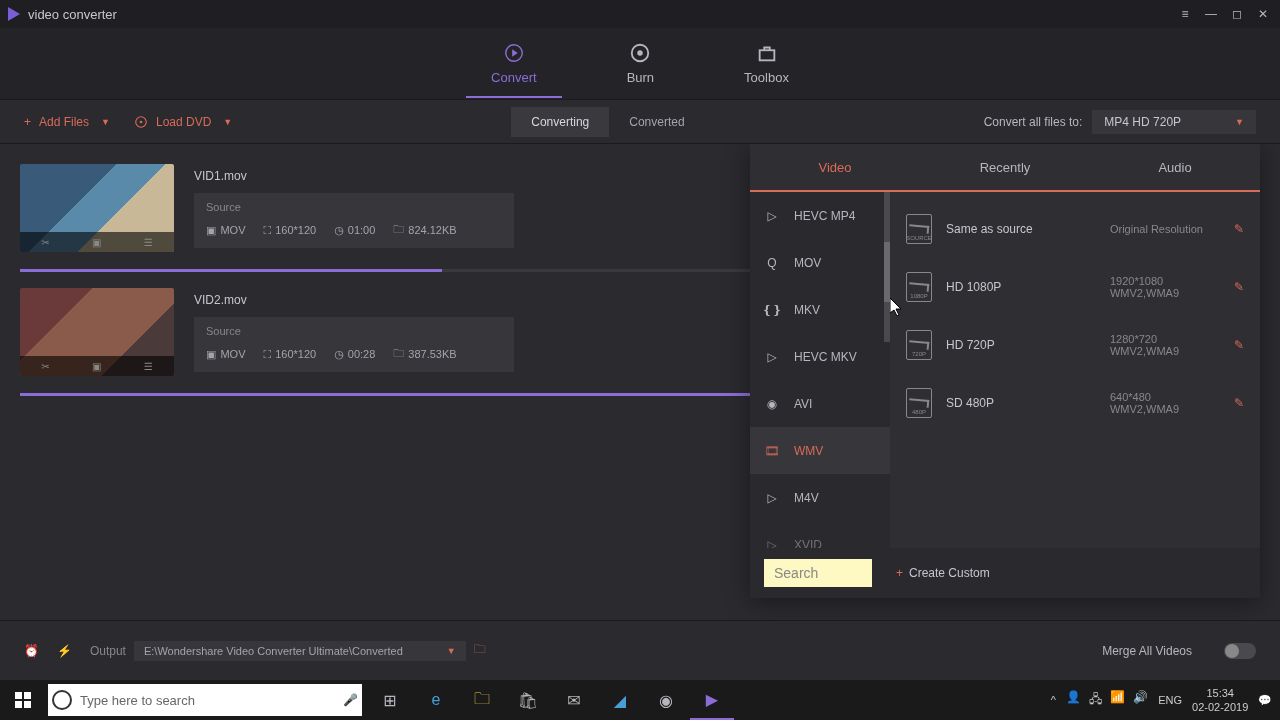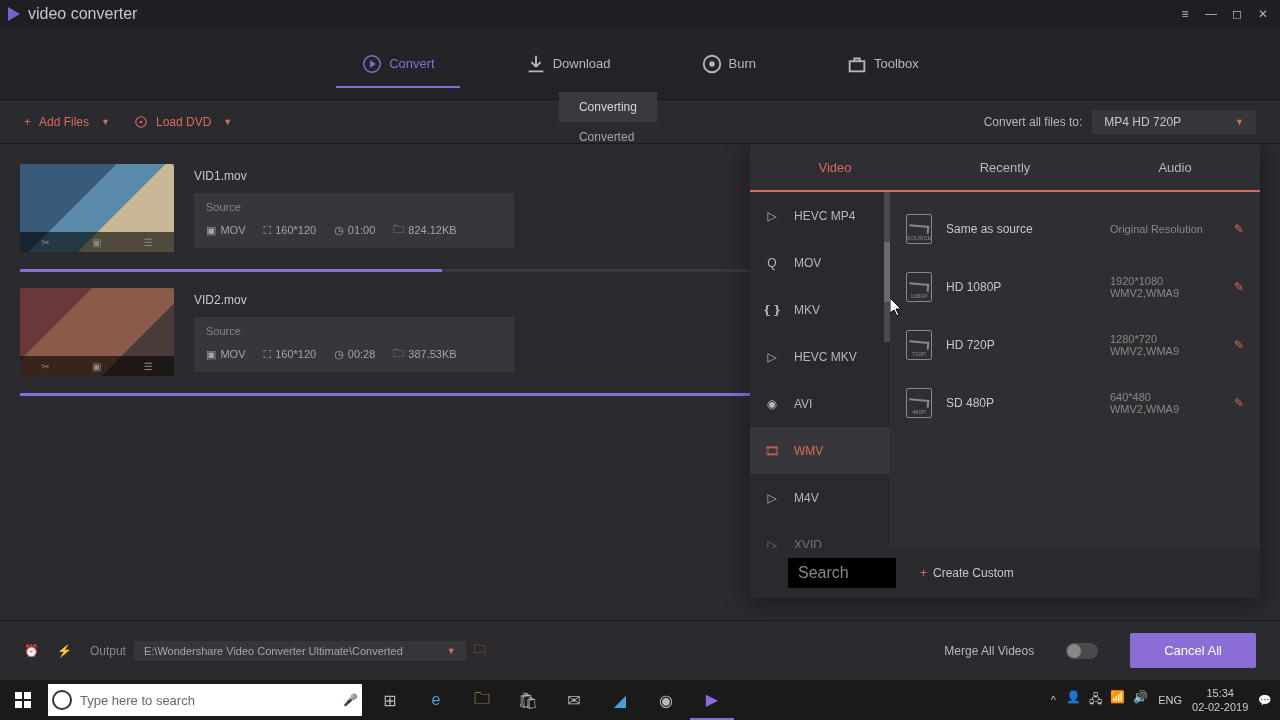--- a/index.html
+++ b/index.html
@@ -1,33 +1,33 @@
 <!DOCTYPE html>
 <html><head>
 <meta charset="utf-8">
 <style>
 * { margin: 0; padding: 0; box-sizing: border-box; font-family: -apple-system, BlinkMacSystemFont, "Segoe UI", Arial, sans-serif; }
 body { background: #2b2a2f; color: #b8b6bd; width: 1280px; height: 720px; overflow: hidden; font-size: 12px; position: relative; }
 .titlebar { height: 28px; background: #1f1e22; display: flex; align-items: center; padding: 0 8px; justify-content: space-between; }
 .titlebar-left { display: flex; align-items: center; gap: 8px; }
 .logo { width: 0; height: 0; border-left: 12px solid #7b5dd6; border-top: 7px solid transparent; border-bottom: 7px solid transparent; }
-.app-title { color: #c8c6cd; font-size: 16px; }
+.app-title { color: #c8c6cd; font-size: 13px; }
 .titlebar-right { display: flex; align-items: center; gap: 8px; color: #b8b6bd; }
 .win-btn { width: 18px; height: 18px; display: flex; align-items: center; justify-content: center; cursor: pointer; }
 .main-tabs { height: 72px; background: #242328; display: flex; justify-content: center; align-items: center; gap: 70px; border-bottom: 1px solid #1a191d; }
-.tab { display: flex; flex-direction: row; align-items: center; gap: 6px; cursor: pointer; color: #b8b6bd; position: relative; padding: 12px 10px; }
+.tab { display: flex; flex-direction: column; align-items: center; gap: 6px; cursor: pointer; color: #b8b6bd; position: relative; padding: 12px 10px; }
 .tab.active { color: #8b6dd8; }
 .tab.active::after { content: ""; position: absolute; bottom: -1px; left: -15px; right: -15px; height: 2px; background: #8b6dd8; }
 .tab-icon { width: 22px; height: 22px; display: flex; align-items: center; justify-content: center; }
 .tab-label { font-size: 13px; }
 .toolbar { height: 44px; background: #2b2a2f; display: flex; align-items: center; padding: 0 24px; border-bottom: 1px solid #1a191d; justify-content: space-between; }
 .toolbar-left { display: flex; gap: 24px; align-items: center; }
 .add-files, .load-dvd { display: flex; align-items: center; gap: 8px; cursor: pointer; color: #d86b59; }
 .caret { font-size: 9px; margin-left: 4px; }
-.toolbar-center { display: flex; flex-direction: column; }
+.toolbar-center { display: flex; }
 .sub-tab { padding: 8px 20px; cursor: pointer; color: #a5a3ab; }
 .sub-tab.active { background: #3a393e; color: #d8d6dd; }
 .toolbar-right { display: flex; align-items: center; gap: 10px; }
 .output-select { background: #37363b; padding: 5px 12px; display: flex; align-items: center; gap: 50px; cursor: pointer; color: #c8c6cd; }
 .content { position: relative; height: calc(100% - 28px - 72px - 44px - 60px - 40px); overflow: hidden; }
 .file-list { padding: 20px; }
 .file-item { display: flex; gap: 20px; align-items: center; margin-bottom: 36px; }
 .thumb { width: 154px; height: 88px; background: #4a6678; position: relative; border-radius: 2px; overflow: hidden; }
 .thumb.t1 { background: linear-gradient(135deg, #3a5a7a 40%, #5a8aaa 40%, #5a8aaa 60%, #c8b898 60%); }
 .thumb.t2 { background: linear-gradient(135deg, #6a3a3a 30%, #8a5a4a 30%, #8a5a4a 70%, #4a3a3a 70%); }
@@ -58,21 +58,21 @@
 .format-thumb { position: absolute; right: 0; top: 50px; width: 6px; height: 60px; background: #6a696e; }
 .quality-list { flex: 1; padding: 8px 0; overflow: hidden; }
 .quality-item { height: 58px; display: flex; align-items: center; padding: 0 16px; cursor: pointer; gap: 14px; }
 .quality-icon { width: 26px; height: 30px; border: 1px solid #888; display: flex; flex-direction: column; align-items: center; justify-content: flex-end; font-size: 6px; color: #888; border-radius: 2px; padding-bottom: 2px; }
 .quality-icon::before { content: ""; width: 18px; height: 6px; border-top: 2px solid #888; border-right: 2px solid #888; transform: rotate(5deg); margin-bottom: 2px; }
 .quality-text { flex: 1; }
 .quality-name { color: #c8c6cd; font-size: 12px; }
 .quality-meta { color: #888; font-size: 11px; text-align: left; min-width: 110px; margin-left: 8px; }
 .edit-btn { color: #d86b59; cursor: pointer; }
 .popup-footer { height: 50px; display: flex; align-items: center; padding: 0 14px; gap: 24px; background: #2a292e; }
-.search-box { width: 108px; background: #000000; padding: 6px 10px; color: #888; font-size: 16px; margin-left: 24px; }
+.search-box { width: 108px; background: #fef9c3; padding: 6px 10px; color: #888; font-size: 14px; }
 .create-custom { color: #c8c6cd; display: flex; align-items: center; gap: 6px; cursor: pointer; font-size: 12px; }
 .plus-orange { color: #d86b59; }
 
 .bottom-bar { height: 60px; background: #2b2a2f; border-top: 1px solid #1a191d; display: flex; align-items: center; padding: 0 24px; justify-content: space-between; position: absolute; bottom: 40px; left: 0; right: 0; }
 .bottom-left { display: flex; align-items: center; gap: 18px; color: #888; }
 .output-path { display: flex; align-items: center; gap: 8px; }
 .path-dropdown { background: #37363b; padding: 4px 10px; display: flex; align-items: center; gap: 40px; color: #a5a3ab; font-size: 11px; }
 .bottom-right { display: flex; align-items: center; gap: 32px; }
 .toggle { width: 32px; height: 16px; background: #4a494e; border-radius: 8px; position: relative; }
 .toggle::after { content: ""; width: 14px; height: 14px; background: #888; border-radius: 50%; position: absolute; left: 1px; top: 1px; }
@@ -115,28 +115,20 @@
         <svg viewBox="0 0 24 24" width="22" height="22">
           <circle cx="12" cy="12" r="9" fill="none" stroke="#8b6dd8" stroke-width="1.5"></circle>
           <path d="M10 8l6 4-6 4z" fill="#8b6dd8"></path>
         </svg>
       </div>
     <span class="tab-label">Convert</span>
   </div>
   <div class="tab">
     <div class="tab-icon">
         <svg viewBox="0 0 24 24" width="22" height="22">
-          <path d="M12 3v12m0 0l-5-5m5 5l5-5M4 20h16" stroke="#b8b6bd" stroke-width="2" fill="none"></path>
-        </svg>
-      </div>
-    <span class="tab-label">Download</span>
-  </div>
-  <div class="tab">
-    <div class="tab-icon">
-        <svg viewBox="0 0 24 24" width="22" height="22">
           <circle cx="12" cy="12" r="9" fill="none" stroke="#b8b6bd" stroke-width="2"></circle>
           <circle cx="12" cy="12" r="3" fill="#b8b6bd"></circle>
         </svg>
       </div>
     <span class="tab-label">Burn</span>
   </div>
   <div class="tab">
     <div class="tab-icon">
         <svg viewBox="0 0 24 24" width="22" height="22">
           <rect x="4" y="9" width="16" height="11" fill="none" stroke="#b8b6bd" stroke-width="2"></rect>
@@ -343,21 +335,20 @@
       <div class="path-dropdown">
         <span>E:\Wondershare Video Converter Ultimate\Converted</span>
         <span class="caret" style="color:#d86b59">▼</span>
       </div>
       <span style="color:#d86b59">🗀</span>
     </div>
   </div>
   <div class="bottom-right">
     <span>Merge All Videos</span>
     <div class="toggle"></div>
-    <div class="cancel-btn">Cancel All</div>
   </div>
 </div>
 
 <div class="taskbar">
   <div class="taskbar-left">
     <div class="start-btn">
       <svg width="16" height="16" viewBox="0 0 16 16">
           <rect x="0" y="0" width="7" height="7" fill="#fff"></rect>
           <rect x="9" y="0" width="7" height="7" fill="#fff"></rect>
           <rect x="0" y="9" width="7" height="7" fill="#fff"></rect>

